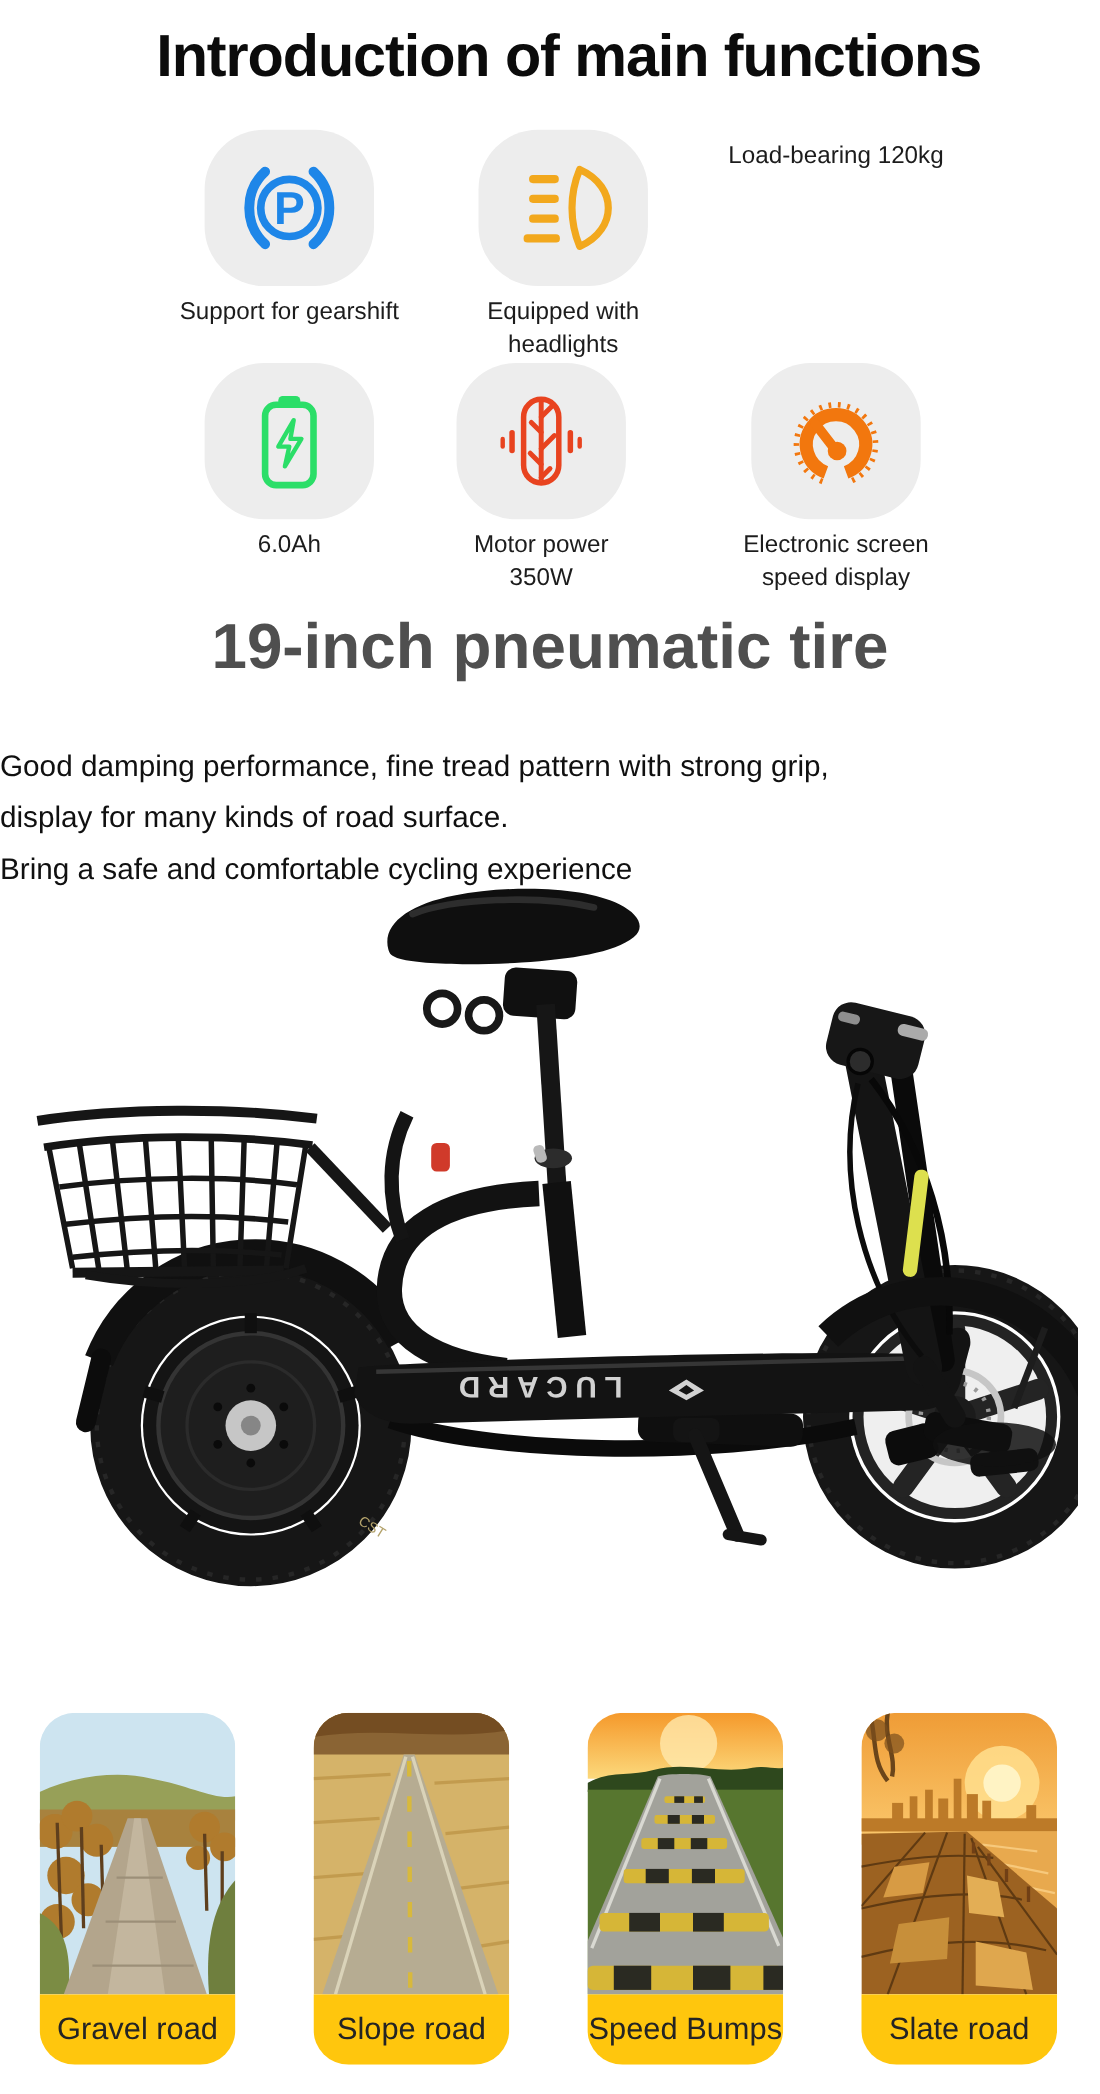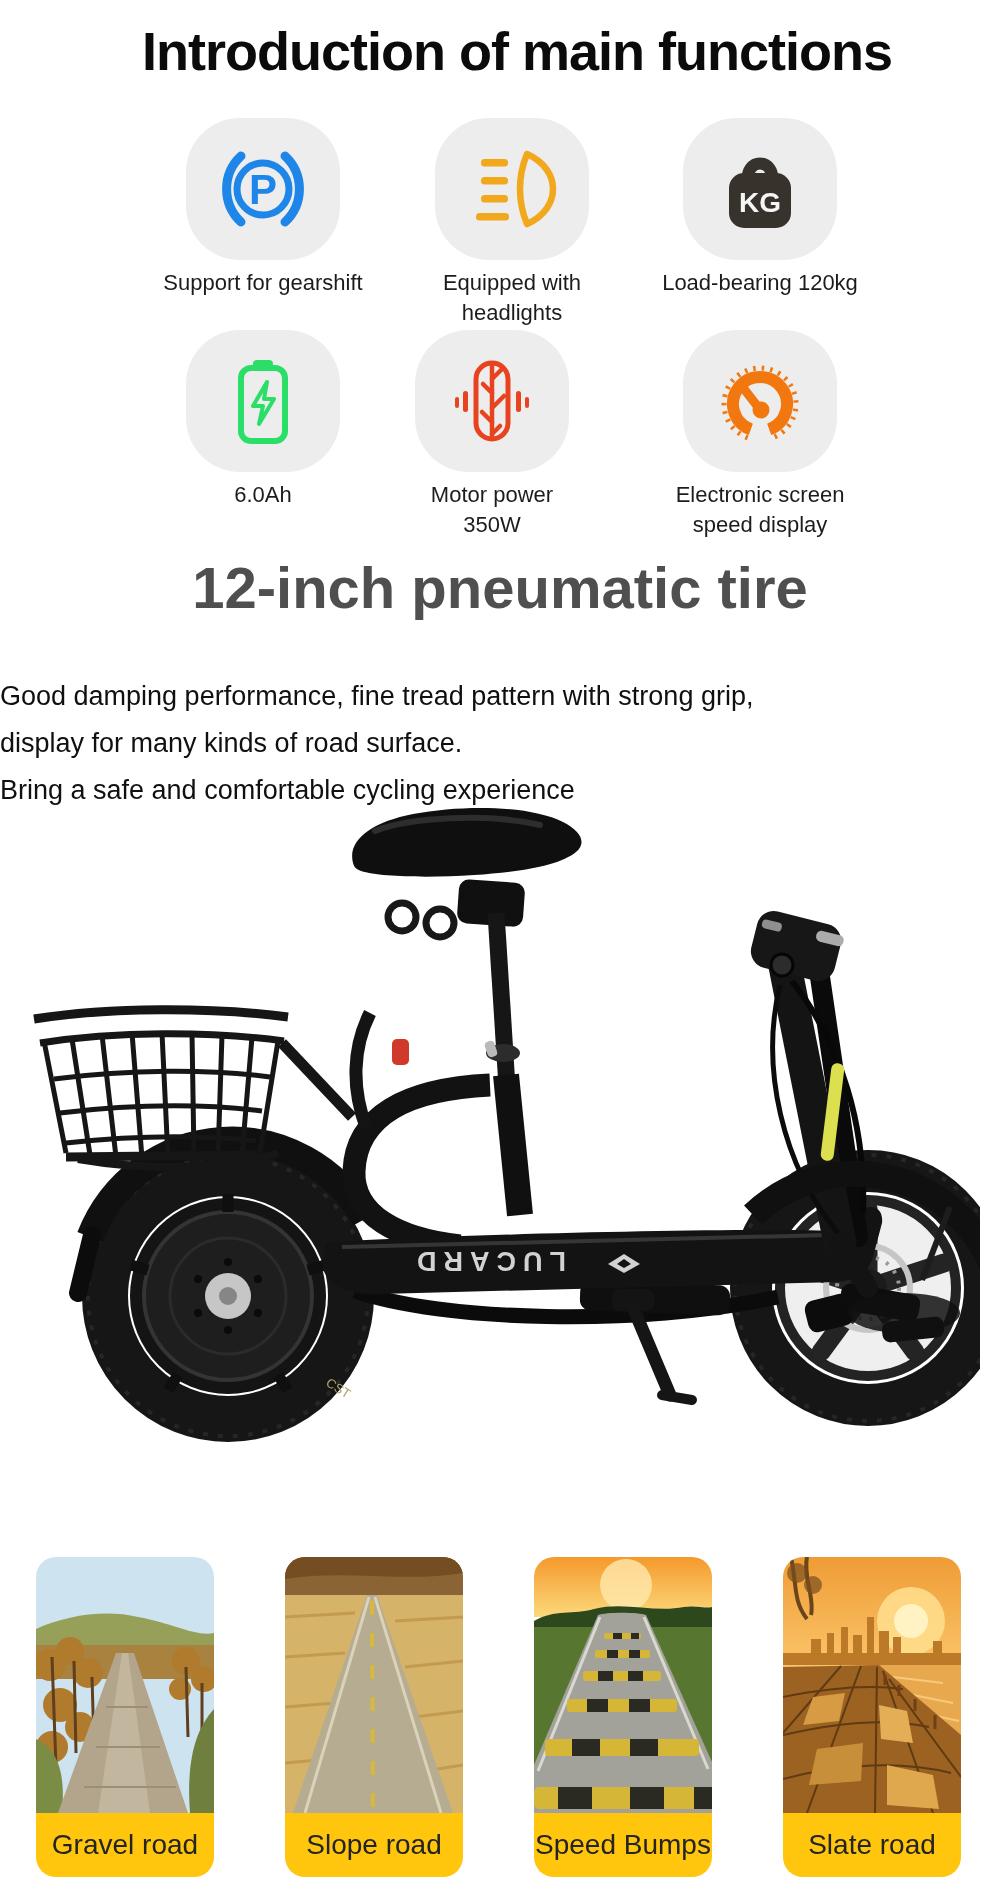--- a/index.html
+++ b/index.html
@@ -18,21 +18,21 @@
   .feature-label span{display:block;}
   
   .tire-heading{position:absolute;top:556px;left:0;width:1000px;text-align:center;
     font-size:58px;line-height:64px;font-weight:bold;color:#4f4f4f;}
   .tire-paragraph{position:absolute;top:636px;left:0;width:1000px;
     font-size:27px;line-height:47px;color:#101010;margin-top:37px;}
   .tire-paragraph span{display:block;}
   
   .scooter-wrap{position:absolute;left:20px;top:745px;width:960px;height:710px;}
   
-  .road-card{position:absolute;top:1557px;width:178px;height:320px;border-radius:20px;
+  .road-card{position:absolute;top:1557px;width:178px;height:320px;border-radius:32px;
     overflow:hidden;background:#fff;}
   .rc-1{left:36px;} .rc-2{left:285px;} .rc-3{left:534px;} .rc-4{left:783px;}
   .road-photo{width:178px;height:256px;display:block;}
   .road-band{width:178px;height:64px;background:#FFC60D;display:flex;align-items:center;
     justify-content:center;font-size:28px;color:#242424;}
 </style>
 </head>
 <body>
 
 <div class="page">
@@ -64,27 +64,20 @@
         <rect x="10" y="70" width="33" height="7.5" rx="3.5" fill="#F2A81D"></rect>
       </svg>
     </div>
     <div class="feature-label">
       <span>Equipped with</span>
       <span>headlights</span>
     </div>
   </div>
 
   <div class="feature-cell fc-r1c3">
-    <div class="squircle">
-      <svg width="92" height="92" viewBox="0 0 92 92">
-        <path d="M34,40 C30,14 62,14 58,40" fill="none" stroke="#38322D" stroke-width="12" stroke-linecap="round"></path>
-        <rect x="15" y="30" width="62" height="55" rx="15" fill="#38322D"></rect>
-        <text x="46" y="69" text-anchor="middle" font-family="Liberation Sans, sans-serif" font-size="28" font-weight="bold" fill="#f5f5f5">KG</text>
-      </svg>
-    </div>
     <div class="feature-label">
       <span>Load-bearing 120kg</span>
       <span></span>
     </div>
   </div>
 
   <div class="feature-cell fc-r2c1">
     <div class="squircle">
       <svg width="92" height="92" viewBox="0 0 92 92">
         <rect x="36" y="5" width="20" height="11" rx="4" fill="#2BDE68"></rect>
@@ -128,21 +121,21 @@
         <path d="M27,30 L44,52" stroke="#F2770E" stroke-width="9" stroke-linecap="round"></path>
         <circle cx="47" cy="55" r="8.5" fill="#F2770E"></circle>
       </svg>
     </div>
     <div class="feature-label">
       <span>Electronic screen</span>
       <span>speed display</span>
     </div>
   </div>
 
-  <div class="tire-heading">12-inch pneumatic tire</div>
+  <div class="tire-heading">19-inch pneumatic tire</div>
   <div class="tire-paragraph">
     <span>Good damping performance, fine tread pattern with strong grip,</span>
     <span>display for many kinds of road surface.</span>
     <span>Bring a safe and comfortable cycling experience</span>
   </div>
 
   <div class="scooter-wrap">
     <svg width="960" height="710" viewBox="0 0 960 710">
 
       <g>

